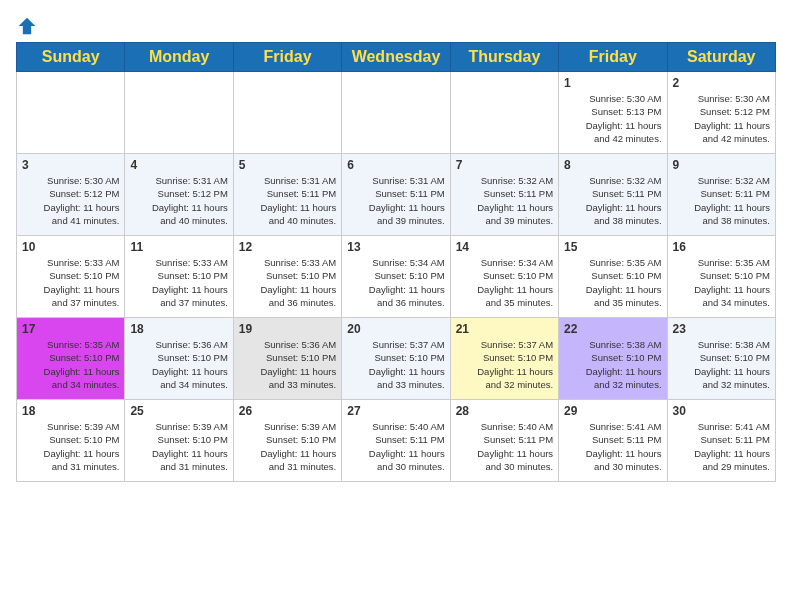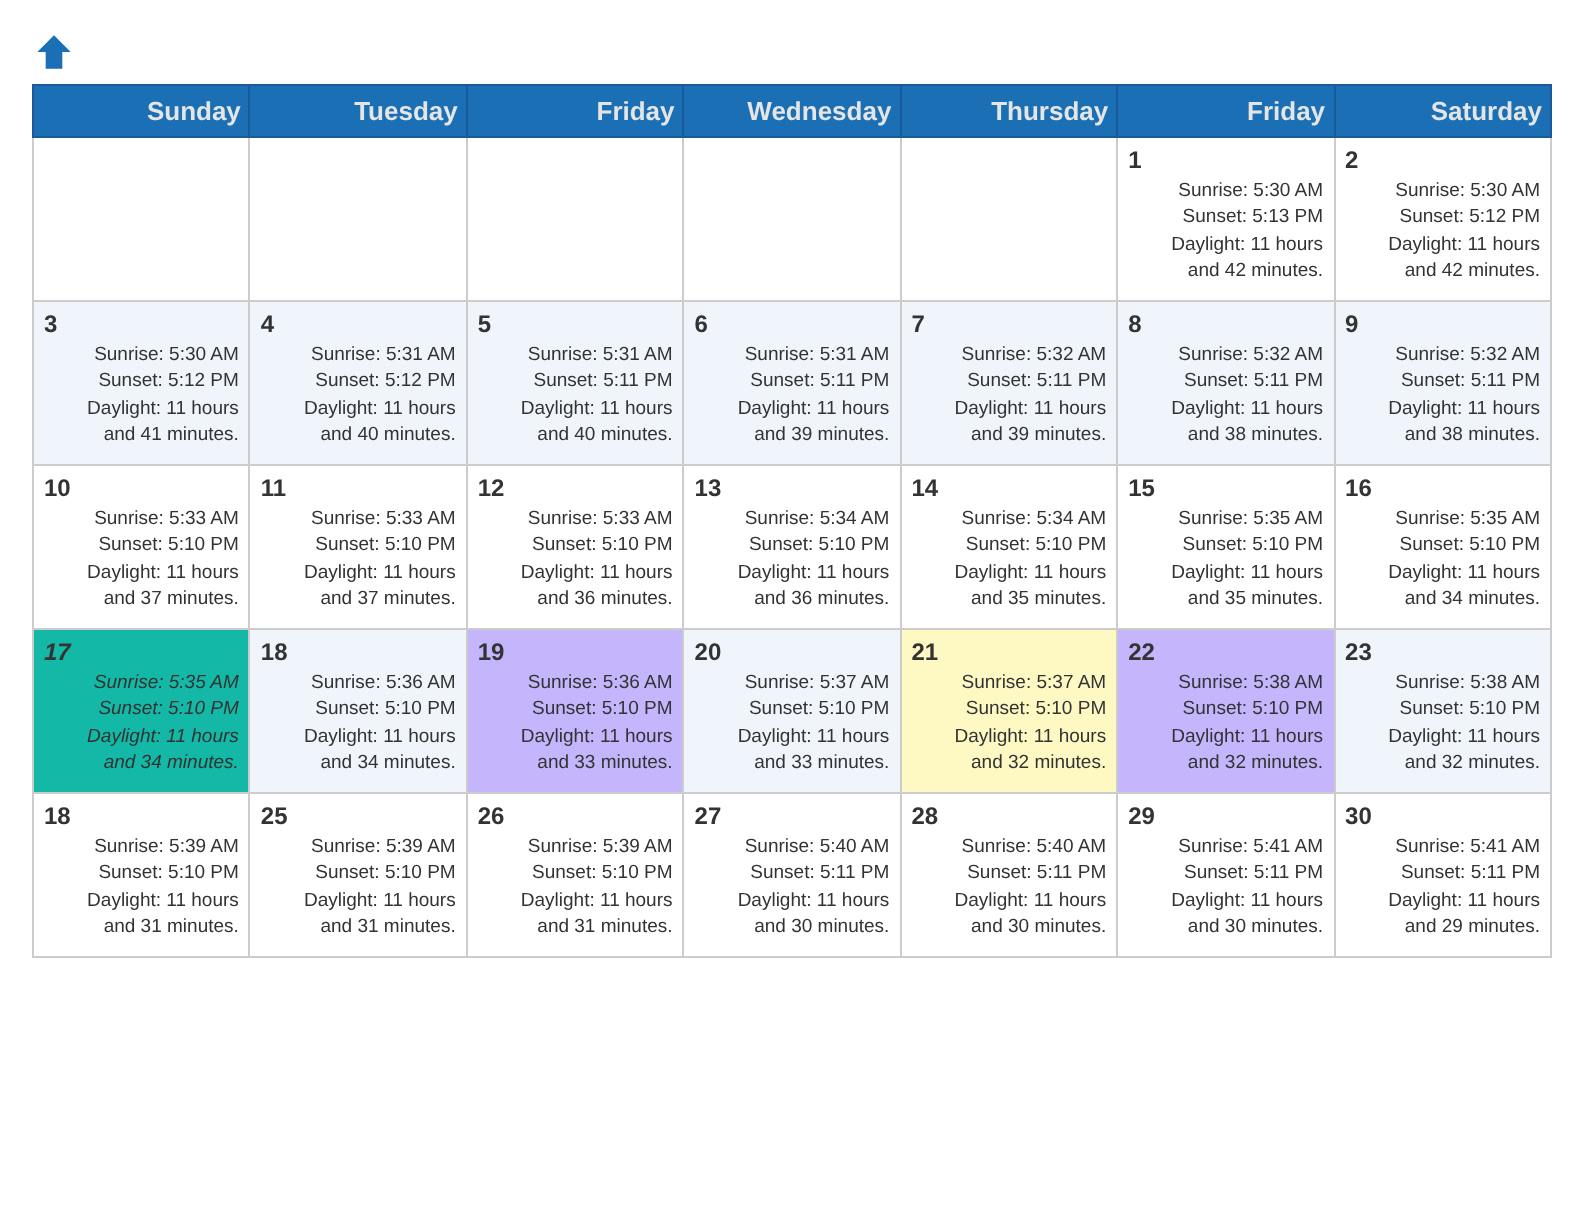--- a/index.html
+++ b/index.html
@@ -49,25 +49,25 @@
       color: #555;
       margin-top: 2px;
     }
     .calendar {
       width: 100%;
       border-collapse: collapse;
       border: 1px solid #ccc;
     }
     .calendar th {
       background: #1a6fb5;
-      color: #e5e5e5;
-      font-size: 13px;
+      color: #fde047;
+      font-size: 16px;
       font-weight: bold;
       padding: 5px 4px;
-      text-align: right;
+      text-align: center;
       border: 1px solid #1a5a9a;
     }
     .calendar td {
       width: calc(100% / 7);
       vertical-align: top;
       border: 1px solid #ccc;
       padding: 4px 5px;
       font-size: 10px;
       color: #333;
       background: #fff;
@@ -108,21 +108,21 @@
   <div class="title-block">
     <div class="month-title"></div>
     <div class="location"></div>
   </div>
 </div>
 
 <table class="calendar">
   <thead>
     <tr>
     <th>Sunday</th>
-        <th>Tuesday</th>
+        <th>Monday</th>
         <th>Friday</th>
         <th>Wednesday</th>
         <th>Thursday</th>
         <th>Friday</th>
         <th>Saturday</th>
       </tr>
   </thead>
   <tbody id="calendar-body">
   <tr>
         <td class="empty"></td>
@@ -241,35 +241,35 @@
         </td>
         <td>
           <span class="day-num">16</span>
           <div class="day-info" style="white-space: pre-line;">Sunrise: 5:35 AM
 Sunset: 5:10 PM
 Daylight: 11 hours
 and 34 minutes.</div>
         </td>
       </tr>
       <tr>
-        <td style="background: #14b8a6; font-style: italic;">
+        <td style="background: #d946ef;">
           <span class="day-num">17</span>
           <div class="day-info" style="white-space: pre-line;">Sunrise: 5:35 AM
 Sunset: 5:10 PM
 Daylight: 11 hours
 and 34 minutes.</div>
         </td>
         <td style="background: rgb(240, 245, 251);">
           <span class="day-num">18</span>
           <div class="day-info" style="white-space: pre-line;">Sunrise: 5:36 AM
 Sunset: 5:10 PM
 Daylight: 11 hours
 and 34 minutes.</div>
         </td>
-        <td style="background: #c4b5fd;">
+        <td style="background: #e5e5e5;">
           <span class="day-num">19</span>
           <div class="day-info" style="white-space: pre-line;">Sunrise: 5:36 AM
 Sunset: 5:10 PM
 Daylight: 11 hours
 and 33 minutes.</div>
         </td>
         <td style="background: rgb(240, 245, 251);">
           <span class="day-num">20</span>
           <div class="day-info" style="white-space: pre-line;">Sunrise: 5:37 AM
 Sunset: 5:10 PM

